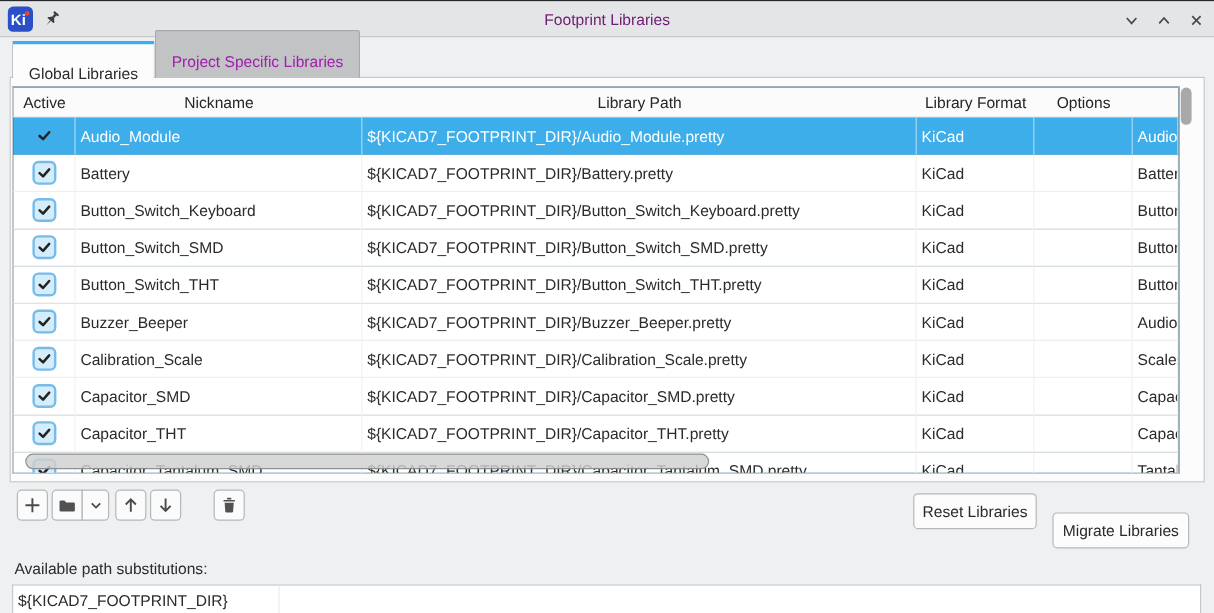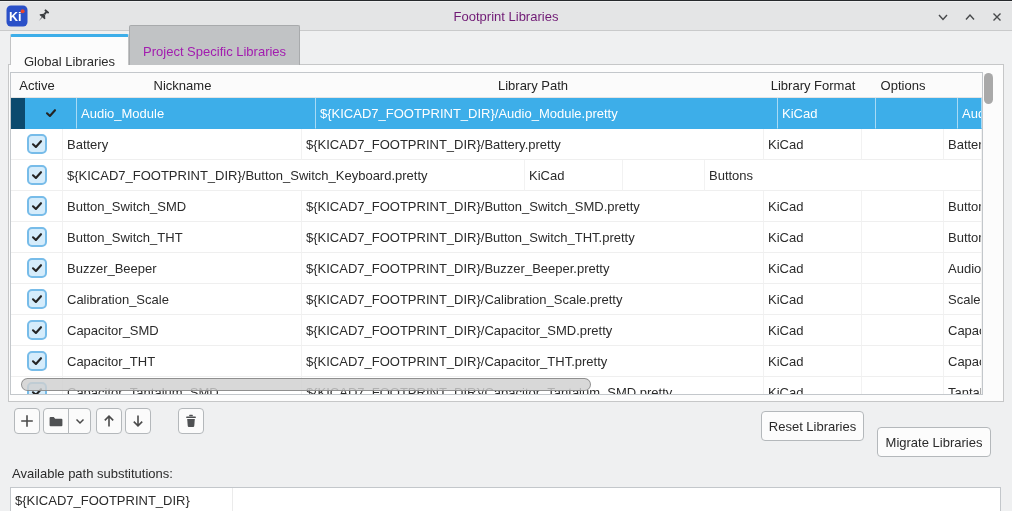--- a/index.html
+++ b/index.html
@@ -52,21 +52,21 @@
   .c3 { width:98px; flex:none; }
   .c4 { width:82px; flex:none; }
   .c5 { flex:1 1 auto; min-width:0; }
   .row { display:flex; height:31px; align-items:stretch; background:#fff; }
   .cell {
     display:flex; align-items:center; padding-left:4px;
     border-right:1px solid #f2f2f2; border-bottom:1px solid #efefef;
     white-space:nowrap; overflow:hidden; color:#2b2b2b;
   }
   .cell.c0 { justify-content:center; padding-left:0; }
-  .row.sel { background:#3daee9;margin-left:14px; }
+  .row.sel { background:#3daee9; }
   .row.sel .cell { color:#fff; border-right:1px solid rgba(255,255,255,.55); border-bottom-color:rgba(255,255,255,0); }
   .cb {
     width:20px; height:20px; border-radius:5px; flex:none;
     background:#d5ecfb; border:2px solid #77bce9;
     display:flex; align-items:center; justify-content:center;
   }
   .row.sel .cb { background:transparent; border-color:transparent; }
   .cb svg { display:block; }
   
   .hthumb {
@@ -197,20 +197,21 @@
         </div>
 
         <div class="row">
           <div class="cell c0">
             <span class="cb">
               <svg width="14" height="14" viewBox="0 0 14 14">
                 <path d="M3 7.3 L5.9 10 L11 4.2" fill="none" stroke="#242424" stroke-width="2.1" stroke-linecap="round" stroke-linejoin="round"></path>
               </svg>
             </span>
           </div>
+          <div class="cell c1">Button_Switch_Keyboard</div>
           <div class="cell c2">${KICAD7_FOOTPRINT_DIR}/Button_Switch_Keyboard.pretty</div>
           <div class="cell c3">KiCad</div>
           <div class="cell c4"></div>
           <div class="cell c5">Buttons</div>
         </div>
 
         <div class="row">
           <div class="cell c0">
             <span class="cb">
               <svg width="14" height="14" viewBox="0 0 14 14">

